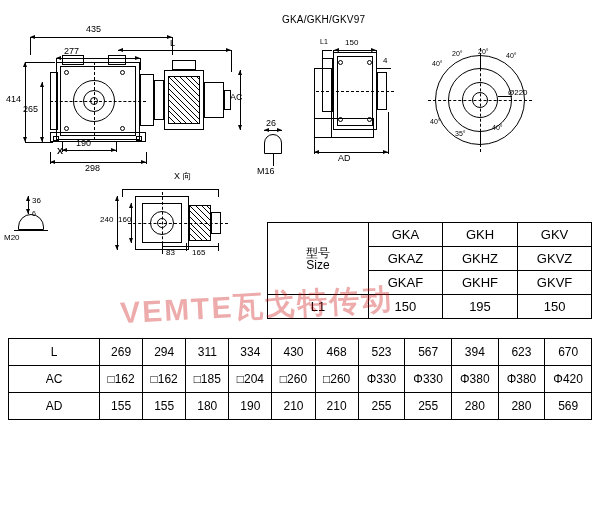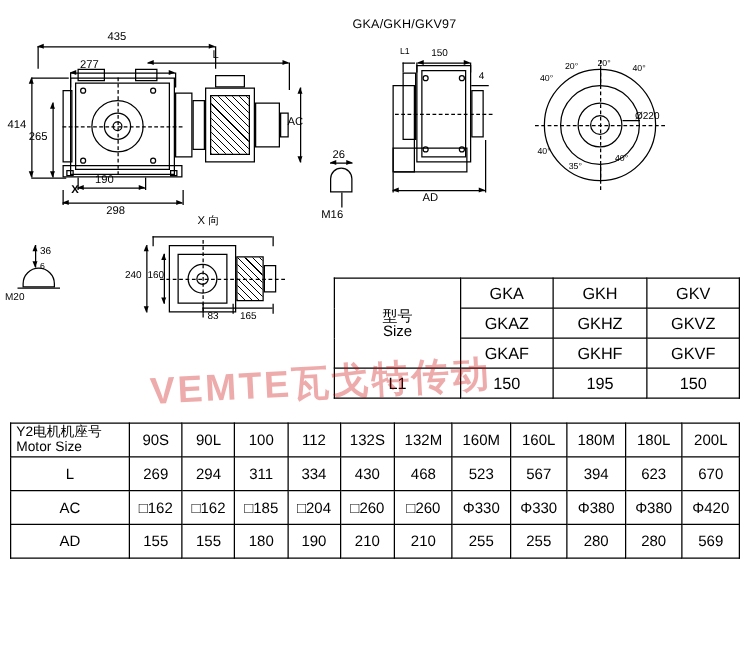--- a/index.html
+++ b/index.html
@@ -225,21 +225,21 @@
     <div class="abs lbl xs" style="left:506px;top:52px;">40°</div>
     <div class="abs lbl xs" style="left:430px;top:118px;">40°</div>
     <div class="abs lbl xs" style="left:455px;top:130px;">35°</div>
     <div class="abs lbl xs" style="left:492px;top:124px;">40°</div>
 
     <div class="abs lbl sm" style="left:508px;top:88px;">Ø220</div>
     <div class="h-line" style="left:498px;top:96px;width:14px;"></div>
   </div>
 
   <div>
-    <div class="abs lbl" style="left:158px;top:170px;">X 向</div>
+    <div class="abs lbl" style="left:174px;top:170px;">X 向</div>
 
     <div class="dimline" style="left:122px;top:189px;width:96px;"></div>
     <div class="v-line" style="left:122px;top:189px;height:8px;"></div>
     <div class="v-line" style="left:218px;top:189px;height:8px;"></div>
 
     <div class="box" style="left:135px;top:196px;width:54px;height:54px;"></div>
     <div class="box" style="left:142px;top:203px;width:40px;height:40px;"></div>
     <div class="circle" style="left:150px;top:211px;width:24px;height:24px;"></div>
     <div class="circle" style="left:157px;top:218px;width:10px;height:10px;"></div>
     <div class="box hatch" style="left:189px;top:205px;width:22px;height:36px;"></div>
@@ -302,37 +302,20 @@
       <td>L1</td>
       <td>150</td>
       <td>195</td>
       <td>150</td>
     </tr>
   </tbody>
     </table>
 
   <table class="tbl" id="motor-table">
     <tbody>
-        <tr>
-      <td class="rowhdr first" style="text-align:left;padding-left:4px;">
-        <div>Y2电机机座号</div>
-        <div>Motor Size</div>
-      </td>
-      <td>90S</td>
-      <td>90L</td>
-      <td>100</td>
-      <td>112</td>
-      <td>132S</td>
-      <td>132M</td>
-      <td>160M</td>
-      <td>160L</td>
-      <td>180M</td>
-      <td>180L</td>
-      <td>200L</td>
-    </tr>
     <tr>
       <td class="first">L</td>
       <td>269</td>
       <td>294</td>
       <td>311</td>
       <td>334</td>
       <td>430</td>
       <td>468</td>
       <td>523</td>
       <td>567</td>

